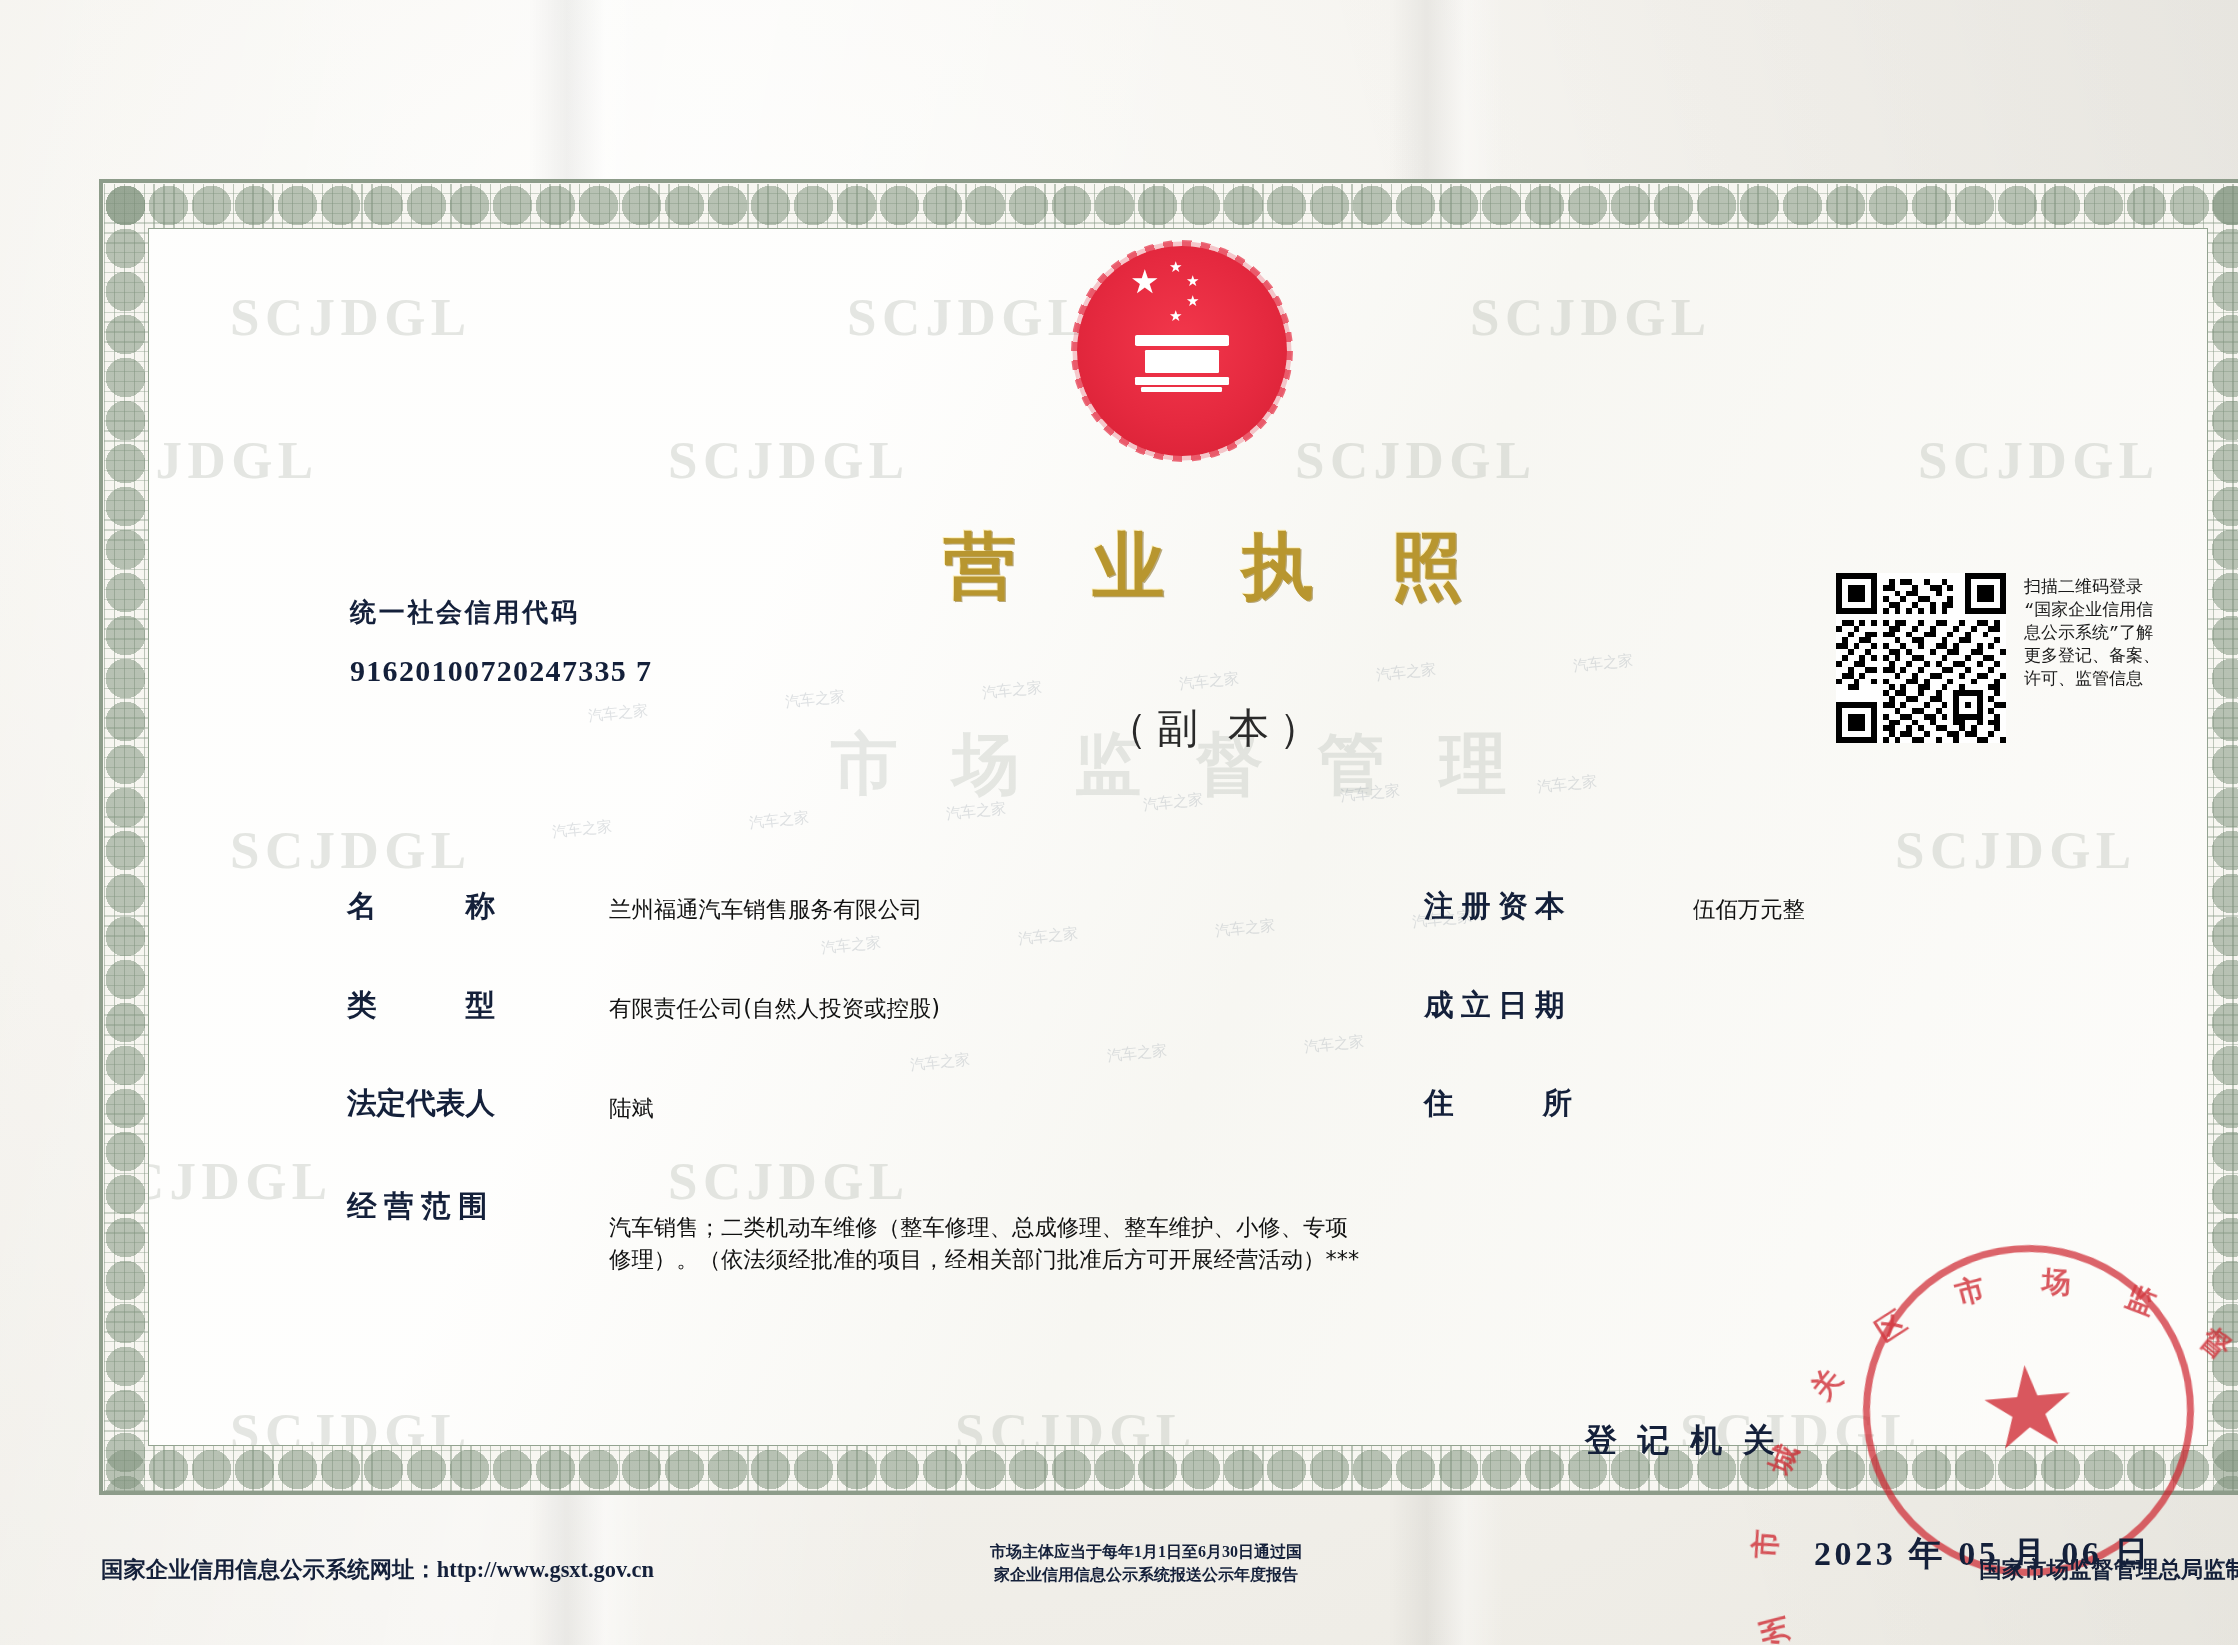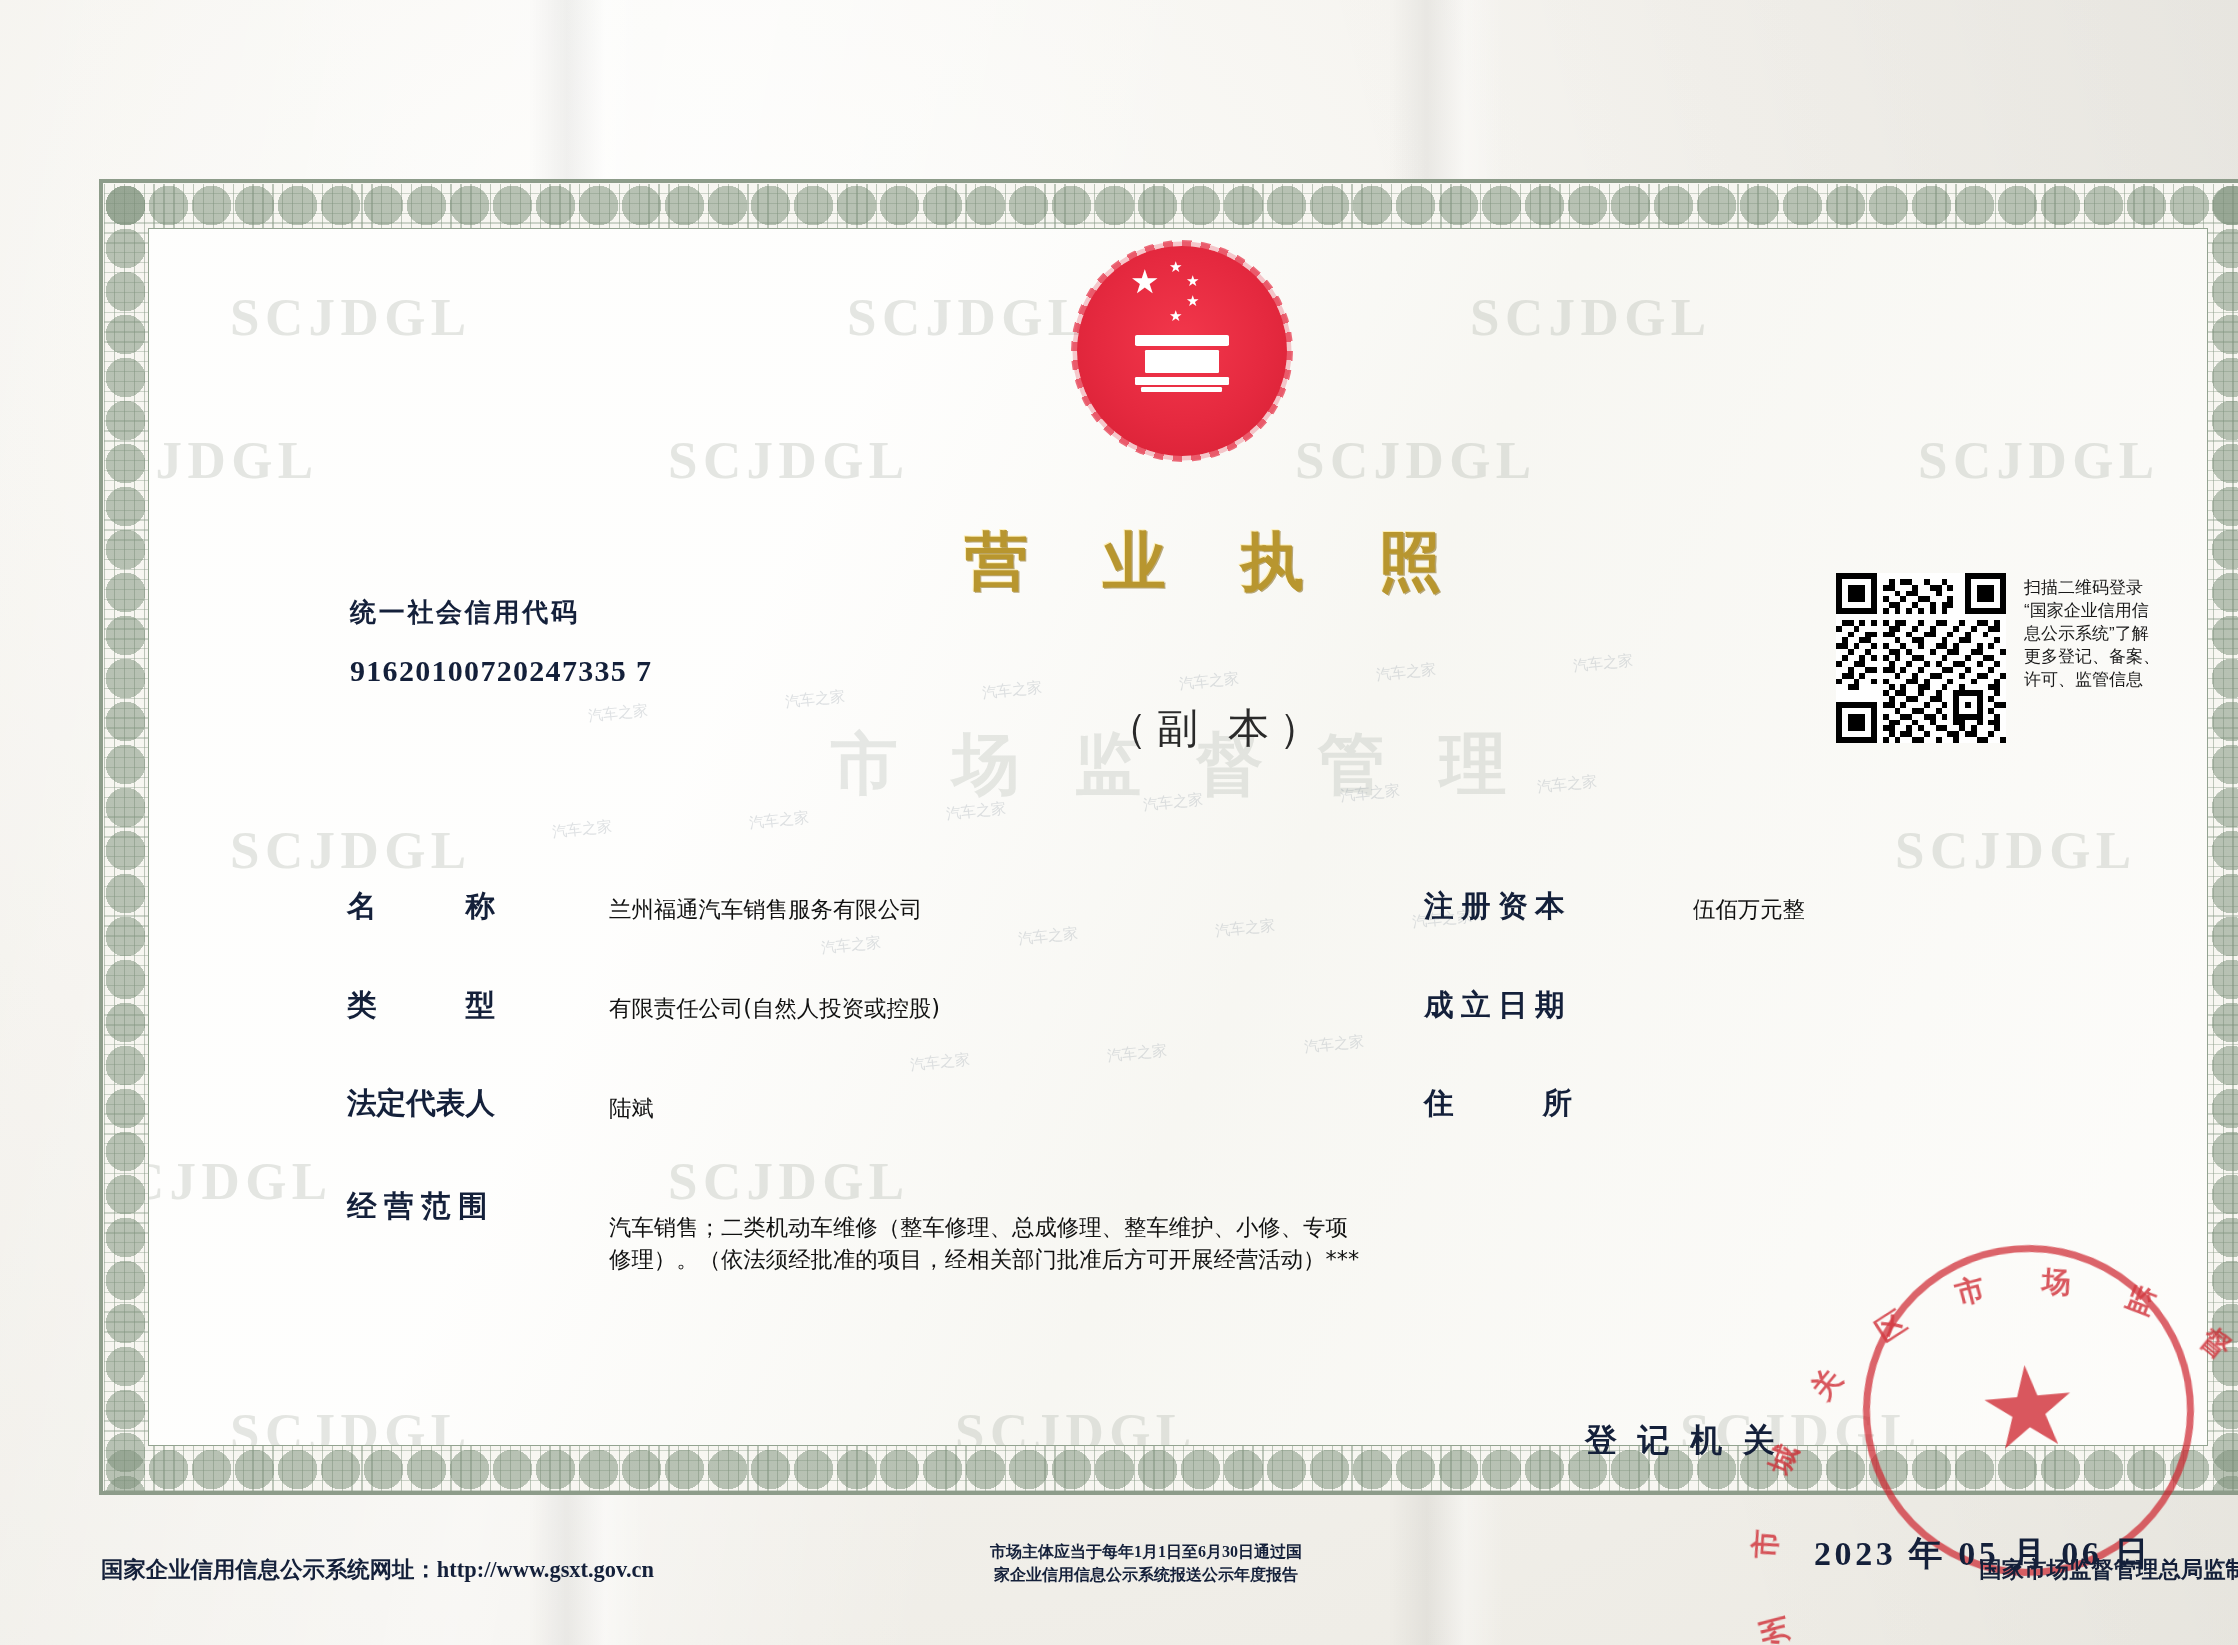--- a/index.html
+++ b/index.html
@@ -145,21 +145,21 @@
   .emblem .star.s2{left:109px;top:13.4px;font-size:15px;}
   .emblem .star.s3{left:109px;top:33px;font-size:15px;}
   .emblem .star.s4{left:92px;top:48px;font-size:15px;}
 
   
   .title{
     position:absolute;left:770px;top:340px;width:698px;
     text-align:center;
     font-family:"Liberation Serif","DejaVu Serif",serif;
     font-weight:700;
-    font-size:63px;
+    font-size:72px;
     letter-spacing:29.6px;
     color:#b8962f;
     text-shadow:
       1.3px 1.3px 0 rgba(130,100,20,.55),
       -0.9px -0.9px 0 rgba(255,235,160,.75);
     white-space:nowrap;
   }
   .subtitle{
     position:absolute;left:770px;top:493px;width:698px;
     text-align:center;
@@ -186,21 +186,21 @@
   
   .qr-box{
     position:absolute;left:1737px;top:394px;width:170px;height:170px;
     background:#fff;
     padding:0;
   }
   .qr-box svg{display:block;width:100%;height:100%;}
   .qr-note{
     position:absolute;left:1925px;top:398px;width:170px;
     font-size:17px;line-height:1.35;color:#1a1a1a;
-    font-family:Liberation Sans, sans-serif;
+    font-family:Liberation Mono, monospace;
   }
 
   
   .field-label{
     position:absolute;
     font-family:"Liberation Serif","DejaVu Serif",serif;
     font-weight:700;font-size:29.6px;color:#14203a;
     white-space:nowrap;
   }
   .field-value{

